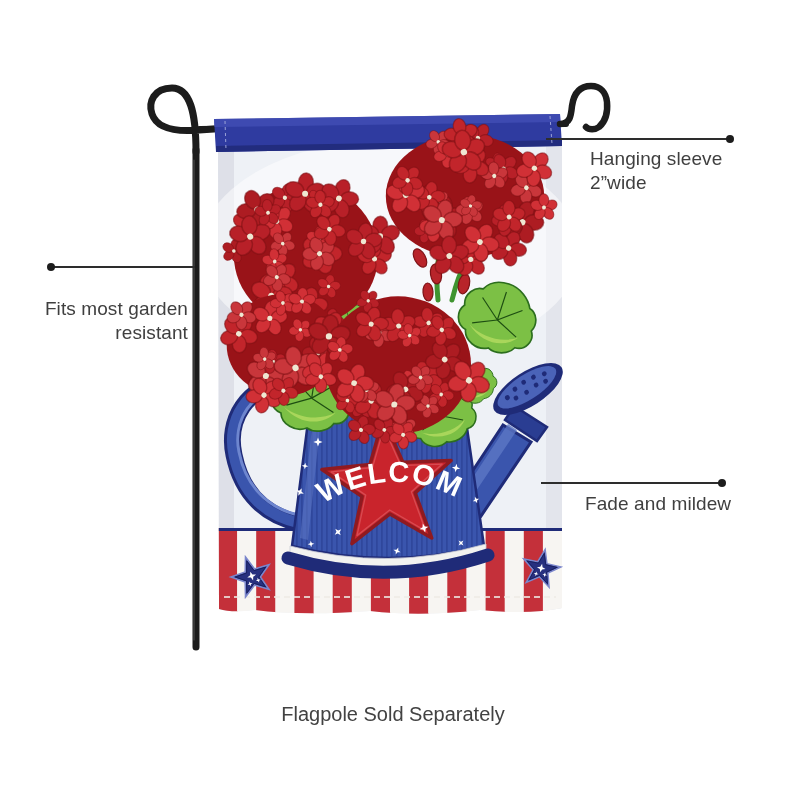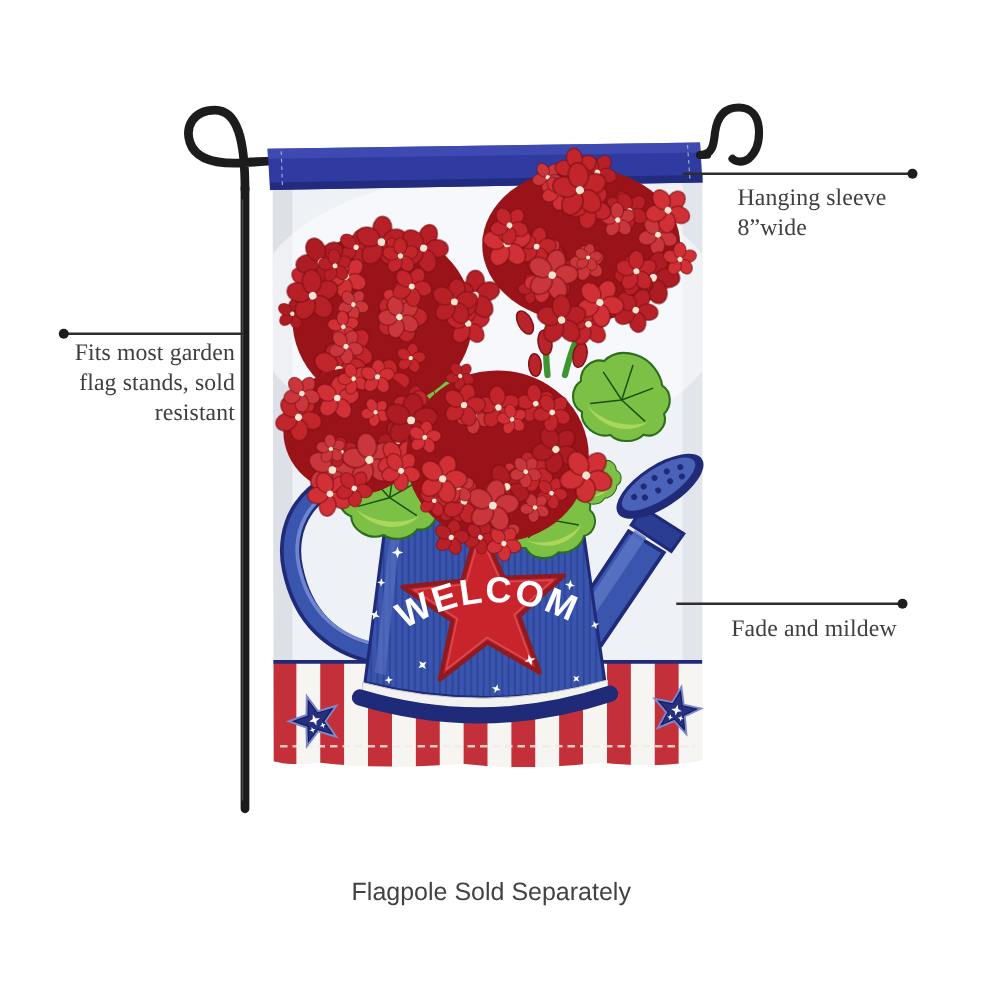--- a/index.html
+++ b/index.html
@@ -9,21 +9,21 @@
     font-family:"Liberation Sans","DejaVu Sans",sans-serif;
   }
   #stage{position:absolute;left:0;top:0;width:800px;height:800px;}
   svg#art{position:absolute;left:0;top:0;}
   .note{
     position:absolute;
     font-size:19px;line-height:24px;
     color:#3f3f3f;
     letter-spacing:.1px;
   }
-  .note span{display:block;font-family:Liberation Serif, serif;}
+  .note span{display:block;}
   .note-right{text-align:right;}
   .callout-line{position:absolute;height:2px;background:#2d2d2d;}
   .callout-dot{position:absolute;width:8px;height:8px;border-radius:50%;background:#1d1d1d;}
   #caption{
     position:absolute;left:0;top:703px;width:800px;
     text-align:center;font-size:20px;color:#424242;
     transform:translateX(-7px);
   }
 </style>
 </head>
@@ -343,28 +343,27 @@
           <use href="#flo" fill="#d13036" transform="translate(354.1,383.1) scale(2.04) rotate(19)"></use>
           <use href="#flo" fill="#d13036" transform="translate(469.0,380.4) scale(2.23) rotate(39)"></use>
         </g>
       </g>
 </svg>
 
   <div class="callout-line" style="left:546px;top:138px;width:181px;"></div>
   <div class="callout-dot" style="left:726px;top:135px;"></div>
   <div class="note" style="left:590px;top:147px;">
     <span>Hanging sleeve</span>
-    <span>8”wide</span>
+    <span>2”wide</span>
   </div>
 
   <div class="callout-line" style="left:53px;top:266px;width:142px;"></div>
   <div class="callout-dot" style="left:47px;top:263px;"></div>
-  <div class="note note-right" style="right:612px;top:271px;white-space:nowrap;">
+  <div class="note note-right" style="right:612px;top:297px;white-space:nowrap;">
     <span>Fits most garden</span>
-    <span>flag stands, sold</span>
     <span>resistant</span>
   </div>
 
   <div class="callout-line" style="left:541px;top:482px;width:180px;"></div>
   <div class="callout-dot" style="left:718px;top:479px;"></div>
   <div class="note" style="left:585px;top:492px;text-align:center;">
     <span>Fade and mildew</span>
   </div>
 
   <div id="caption">Flagpole Sold Separately</div>

